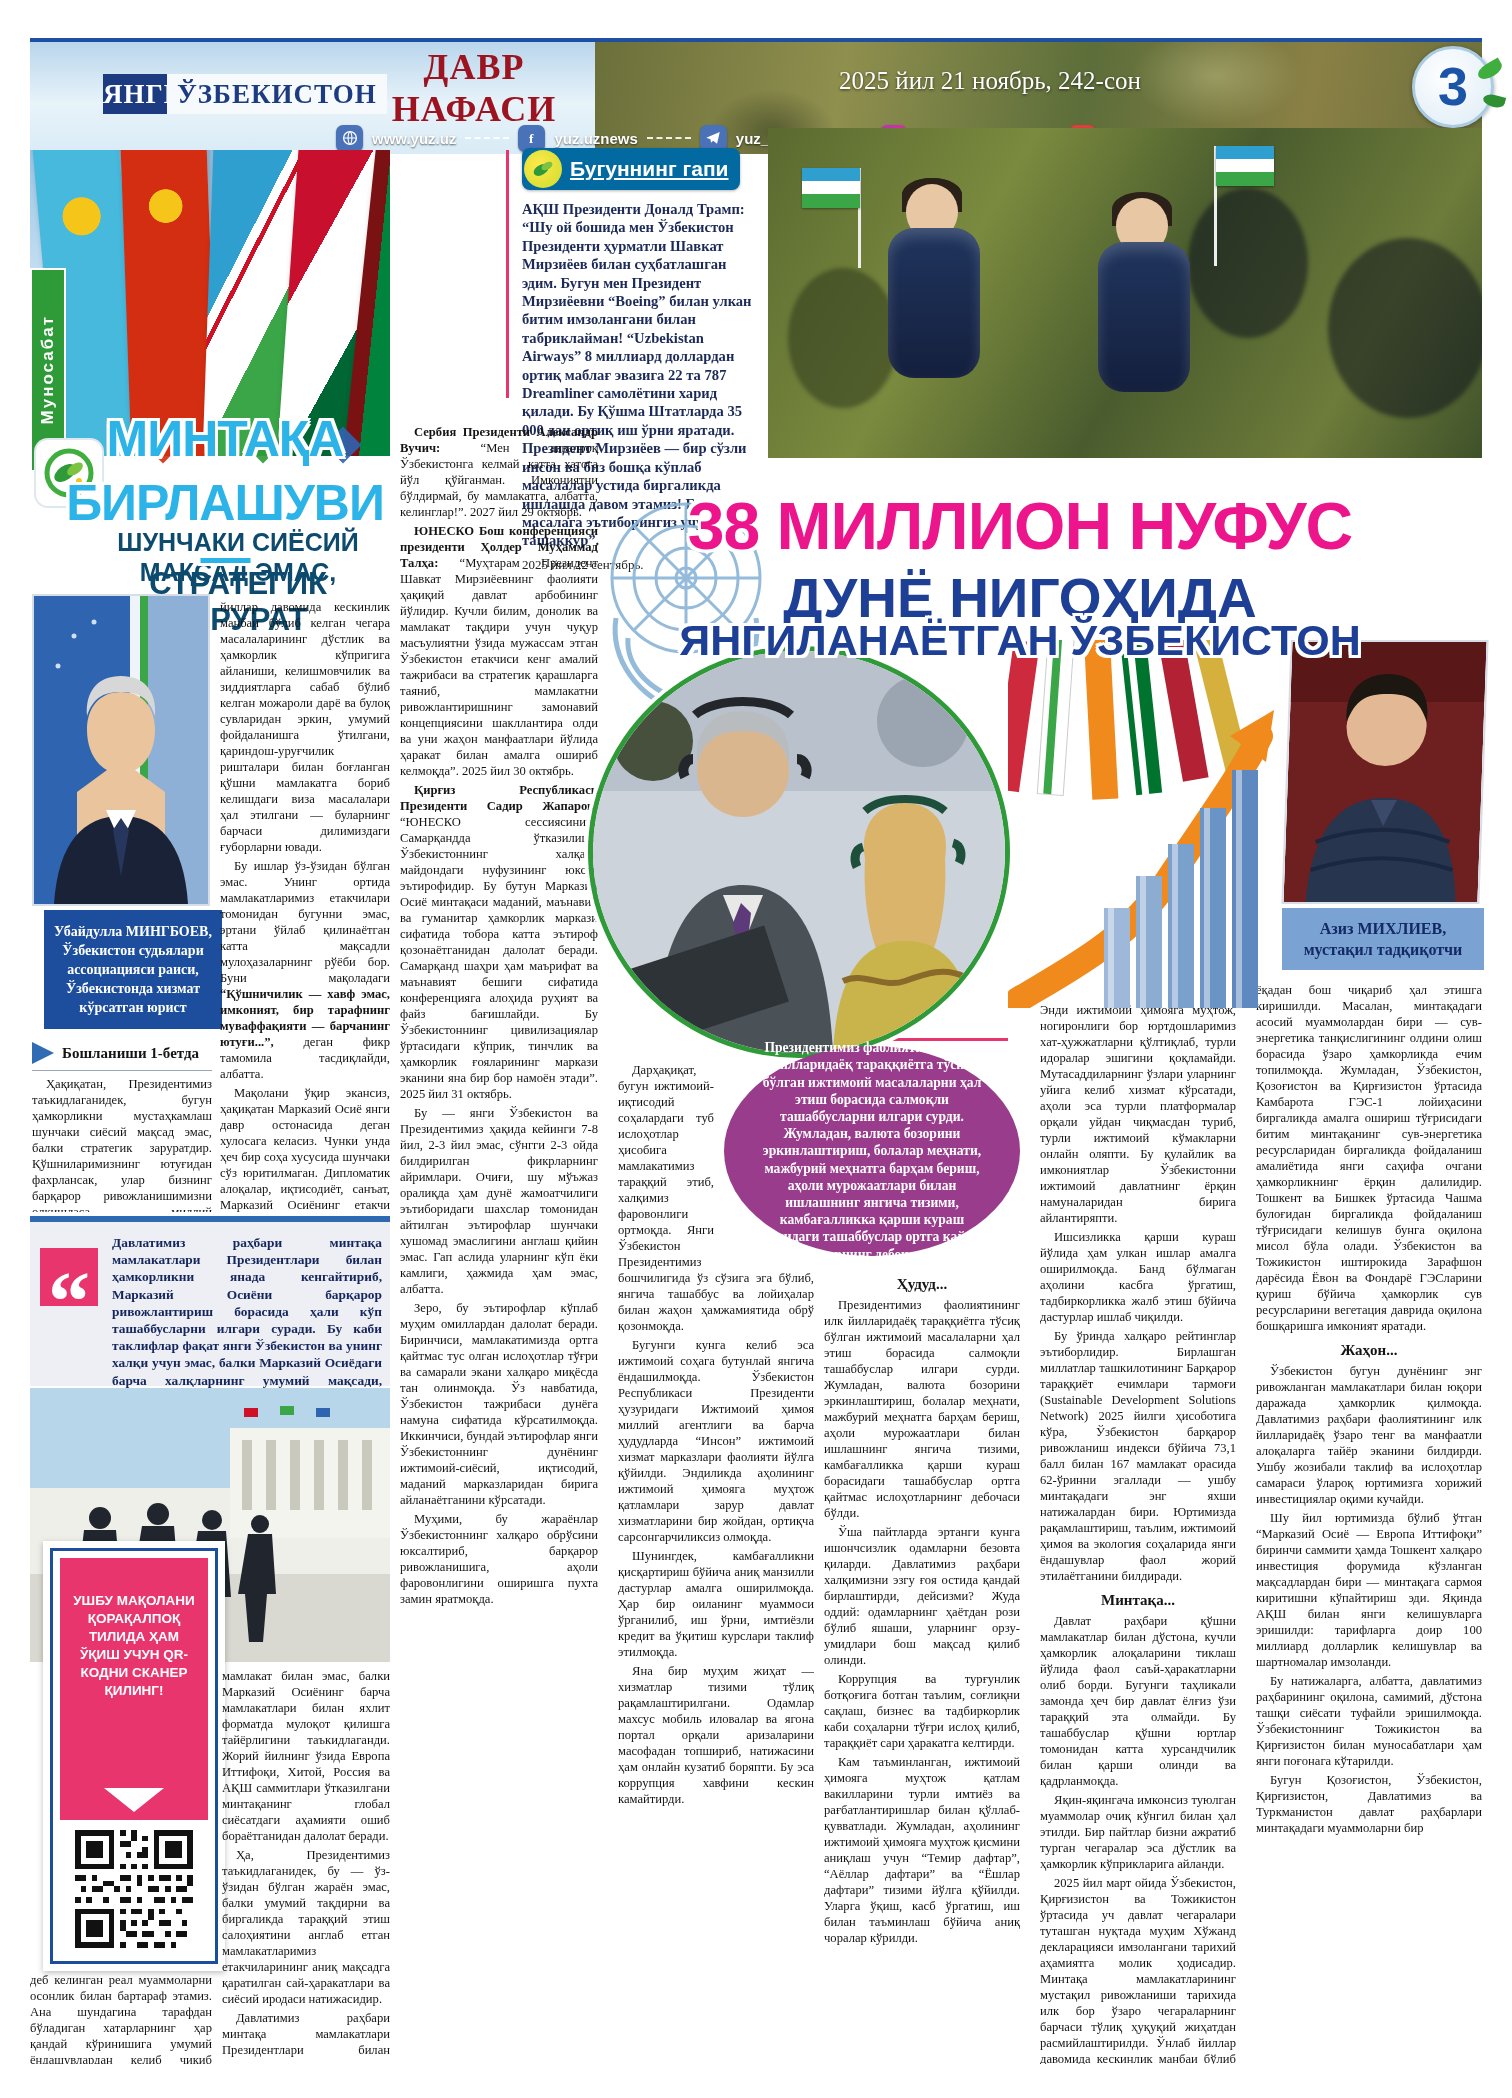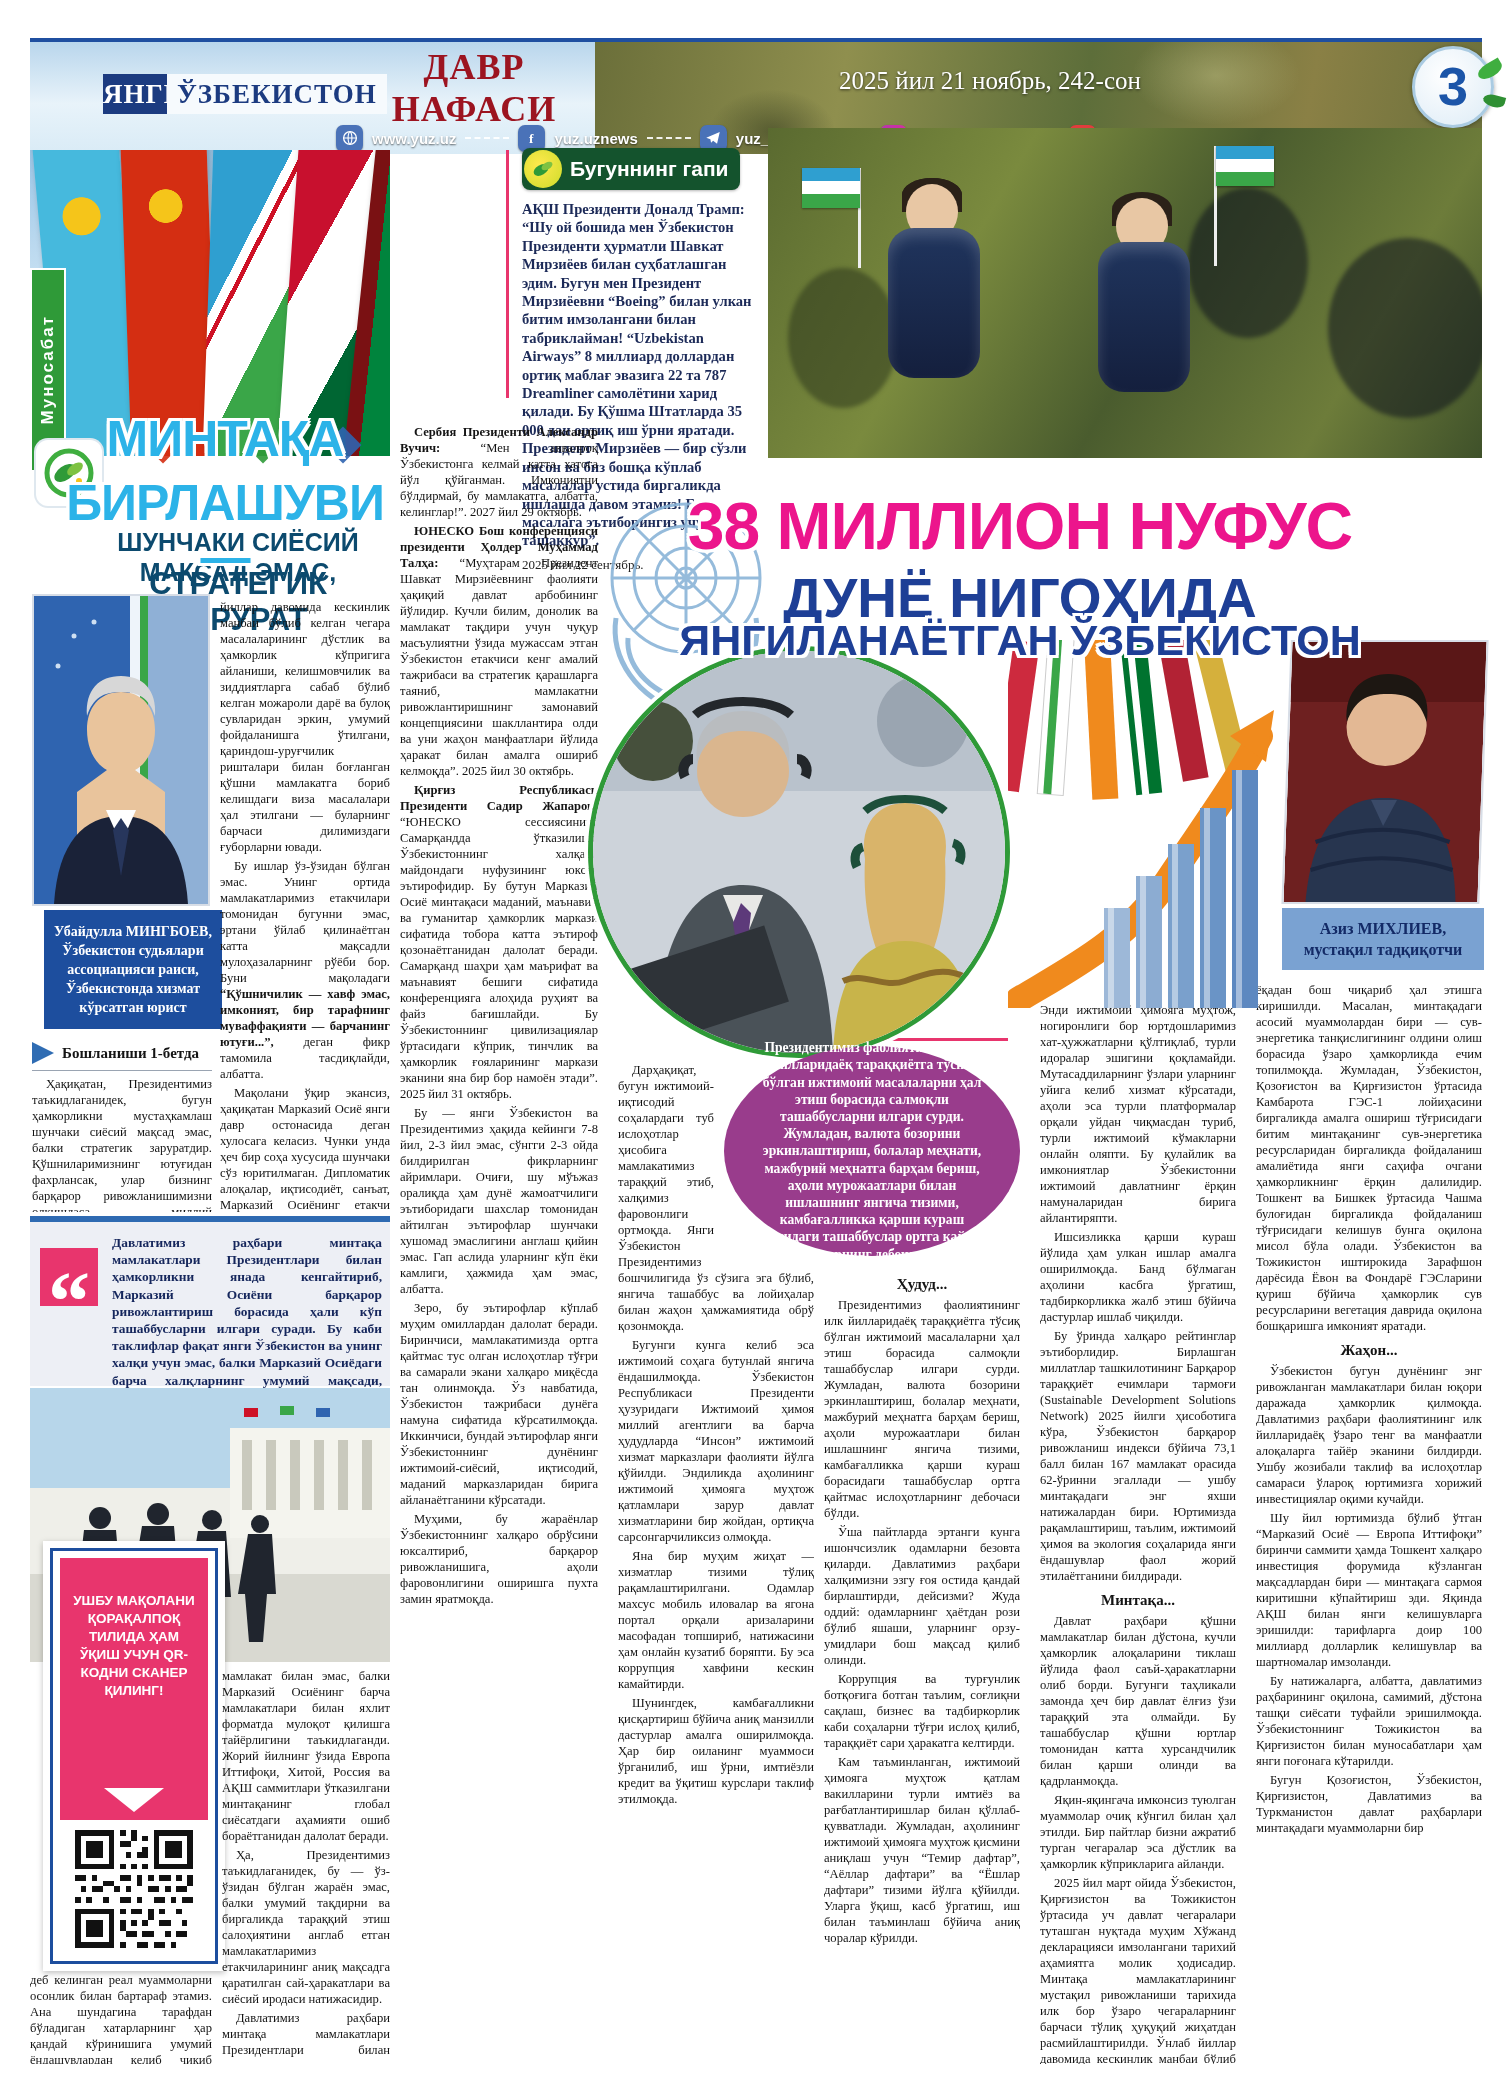--- a/index.html
+++ b/index.html
@@ -97,23 +97,23 @@
   .qr-pink{position:relative;background:#e8356d;height:262px;color:#fff;text-align:center;
      font:bold 13.5px/18px "Liberation Sans",sans-serif;padding:34px 8px 0;}
   .qr-arrow{position:absolute;left:50%;bottom:8px;transform:translateX(-50%);width:0;height:0;
      border-left:30px solid transparent;border-right:30px solid transparent;border-top:24px solid #fff;}
   .qr-code{display:flex;justify-content:center;margin-top:10px;}
   .lf-low-right{left:222px;top:1668px;width:168px;height:396px;}
   .lf-low-left{left:30px;top:1972px;width:182px;height:92px;}
 
   
   .divider-pink{left:506px;top:150px;width:3px;height:248px;background:#e8356d;}
-  .badge-today{left:522px;top:148px;width:218px;height:42px;background:#14532d;border-radius:8px;
+  .badge-today{left:522px;top:148px;width:218px;height:42px;background:#0369a1;border-radius:8px;
      display:flex;align-items:center;color:#fff;font:bold 21px "Liberation Sans",sans-serif;
-     padding-left:48px;box-shadow:0 1px 3px rgba(0,0,0,.3);}
+     padding-left:48px;box-shadow:0 1px 3px rgba(0,0,0,.3);text-decoration:underline;}
   .badge-today .leaf-circ{position:absolute;left:2px;top:2px;width:38px;height:38px;border-radius:50%;
      background:radial-gradient(circle at 40% 40%,#ffe94d,#cddc2a);display:flex;align-items:center;justify-content:center;}
   .today-text{left:522px;top:200px;width:236px;height:396px;color:#1c2a58;overflow:hidden;
      font:bold 14.6px/18.4px "Liberation Serif",serif;}
   .today-date{font-weight:normal;font-size:13px;margin-top:6px;color:#222;}
 
   
   .children-photo{left:768px;top:128px;width:714px;height:330px;overflow:hidden;
      background:linear-gradient(120deg,#5a6a30,#7a8a3e 30%,#4a5c2e 55%,#6d7c3a 80%,#3f512a);}
   .kid{position:absolute;}
@@ -479,22 +479,22 @@
     <p><b>Қирғиз Республикаси Президенти Садир Жапаров:</b> <span>“ЮНЕСКО сессиясининг Самарқандда ўтказилиши Ўзбекистоннинг халқаро майдондаги нуфузининг юксак эътирофидир. Бу бутун Марказий Осиё минтақаси маданий, маънавий ва гуманитар ҳамкорлик маркази сифатида тобора катта эътироф қозонаётганидан далолат беради. Самарқанд шаҳри ҳам маърифат ва маънавият бешиги сифатида конференцияга алоҳида руҳият ва файз бағишлайди. Бу Ўзбекистоннинг цивилизациялар ўртасидаги кўприк, тинчлик ва ҳамкорлик ғояларининг маркази эканини яна бир бор намоён этади”.</span> <span class="pdate">2025 йил 31 октябрь.</span></p>
     <p><span>Бу — янги Ўзбекистон ва Президентимиз ҳақида кейинги 7-8 йил, 2-3 йил эмас, сўнгги 2-3 ойда билдирилган фикрларнинг айримлари. Очиғи, шу мўъжаз оралиқда ҳам дунё жамоатчилиги эътиборидаги шахслар томонидан айтил­ган эътирофлар шунчаки хушомад эмаслигини англаш қийин эмас. Гап аслида уларнинг кўп ёки камлиги, ҳажмида ҳам эмас, албатта.</span></p>
     <p><span>Зеро, бу эътирофлар кўплаб муҳим омиллардан далолат беради. Биринчиси, мамлакатимизда ортга қайтмас тус олган ислоҳотлар тўғри ва самарали экани халқаро миқёсда тан олинмоқда. Ўз навбатида, Ўзбекистон тажрибаси дунёга намуна сифатида кўрсатилмоқда. Иккинчиси, бундай эътирофлар янги Ўзбекистоннинг дунёнинг ижтимоий-сиёсий, иқтисодий, маданий марказларидан бирига айланаётганини кўрсатади.</span></p>
     <p><span>Муҳими, бу жараёнлар Ўзбекистоннинг халқаро обрўсини юксалтириб, барқарор ривожланишига, аҳоли фаровонлигини оширишга пухта замин яратмоқда.</span></p>
   </div>
 
   <div class="abs bodytext col2">
     <div class="oval-spacer"></div>
     <p>Дарҳақиқат, бугун ижтимоий-иқтисодий соҳалардаги туб ислоҳотлар ҳисобига мамлакатимиз тараққий этиб, халқимиз фаровонлиги ортмоқда. Янги Ўзбекистон Президентимиз бошчилигида ўз сўзига эга бўлиб, янгича ташаббус ва лойиҳалар билан жаҳон ҳамжамиятида обрў қозонмоқда.</p>
     <p>Бугунги кунга келиб эса ижтимоий соҳага бутунлай янгича ёндашилмоқда. Ўзбекистон Республикаси Президенти ҳузуридаги Ижтимоий ҳимоя миллий агентлиги ва барча ҳудудларда “Инсон” ижтимоий хизмат марказлари фаолияти йўлга қўйилди. Эндиликда аҳолининг ижтимоий ҳимояга муҳтож қатламлари зарур давлат хизматларини бир жойдан, ортиқча сарсонгарчиликсиз олмоқда.</p>
+    <p>Шунингдек, камбағалликни қисқартириш бўйича аниқ манзилли дастурлар амалга оширилмоқда. Ҳар бир оиланинг муаммоси ўрганилиб, иш ўрни, имтиёзли кредит ва ўқитиш курслари таклиф этилмоқда.</p>
     <p>Яна бир муҳим жиҳат — хизматлар тизими тўлиқ рақамлаштирилгани. Одамлар махсус мобиль иловалар ва ягона портал орқали аризаларини масофадан топшириб, натижасини ҳам онлайн кузатиб боряпти. Бу эса коррупция хавфини кескин камайтирди.</p>
-    <p>Шунингдек, камбағалликни қисқартириш бўйича аниқ манзилли дастурлар амалга оширилмоқда. Ҳар бир оиланинг муаммоси ўрганилиб, иш ўрни, имтиёзли кредит ва ўқитиш курслари таклиф этилмоқда.</p>
   </div>
 
   <div class="abs bodytext col3">
     <h3 class="colhead">Ҳудуд...</h3>
     <p>Президентимиз фаолиятининг илк йилларидаёқ тараққиётга тўсиқ бўлган ижтимоий масалаларни ҳал этиш борасида салмоқли ташаббуслар илгари сурди. Жумладан, валюта бозорини эркинлаштириш, болалар меҳнати, мажбурий меҳнатга барҳам бериш, аҳоли мурожаатлари билан ишлашнинг янгича тизими, камбағалликка қарши кураш борасидаги ташаббуслар ортга қайтмас ислоҳотларнинг дебочаси бўлди.</p>
     <p>Ўша пайтларда эртанги кунга ишончсизлик одамларни безовта қиларди. Давлатимиз раҳбари халқимизни эзгу ғоя остида қандай бирлаштирди, дейсизми? Жуда оддий: одамларнинг ҳаётдан рози бўлиб яшаши, уларнинг орзу-умидлари бош мақсад қилиб олинди.</p>
     <p>Коррупция ва турғунлик ботқоғига ботган таълим, соғлиқни сақлаш, бизнес ва тадбиркорлик каби соҳаларни тўғри ислоҳ қилиб, тараққиёт сари ҳаракатга келтирди.</p>
     <p>Кам таъминланган, ижтимоий ҳимояга муҳтож қатлам вакилларини турли имтиёз ва рағбатлантиришлар билан қўллаб-қувватлади. Жумладан, аҳолининг ижтимоий ҳимояга муҳтож қисмини аниқлаш учун “Темир дафтар”, “Аёллар дафтари” ва “Ёшлар дафтари” тизими йўлга қўйилди. Уларга ўқиш, касб ўргатиш, иш билан таъминлаш бўйича аниқ чоралар кўрилди.</p>
   </div>
 

